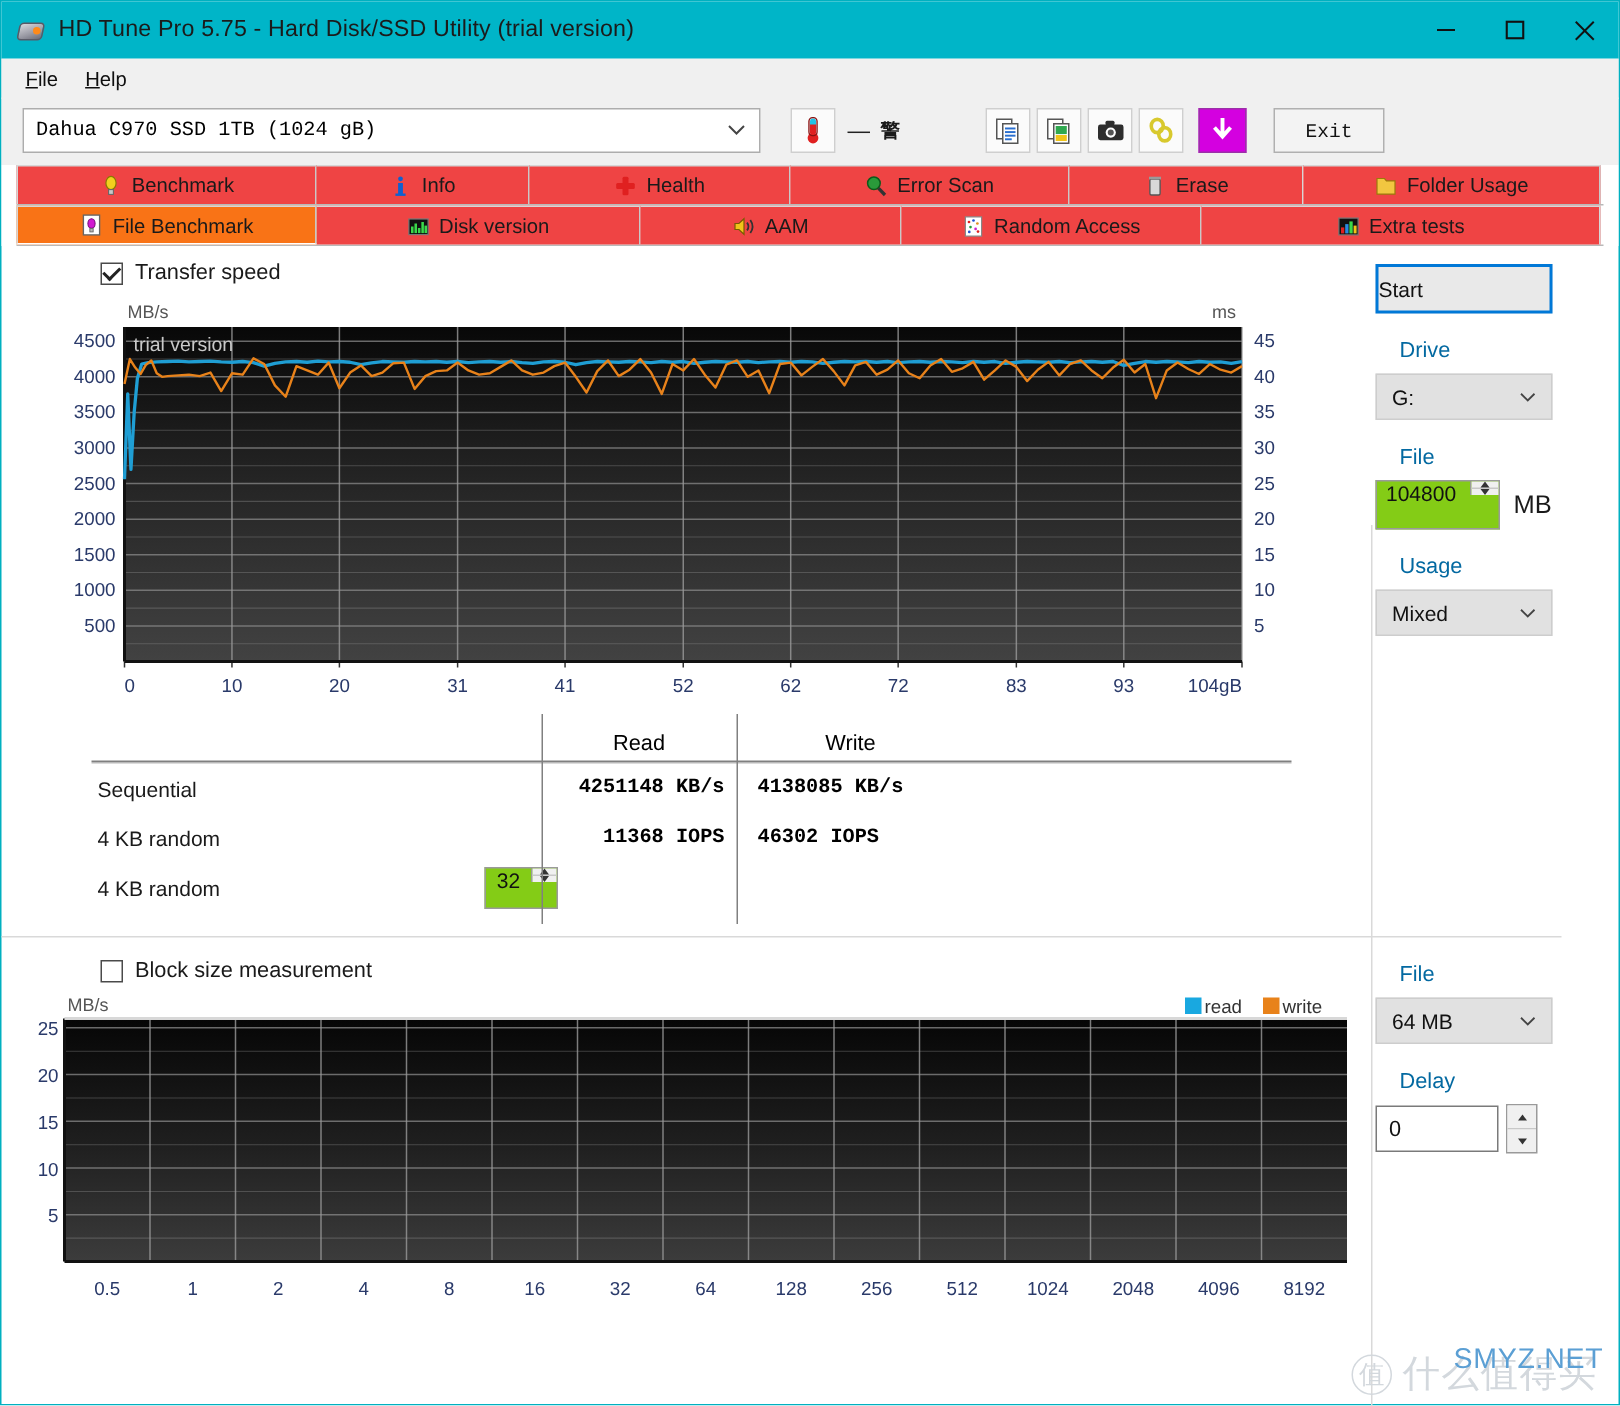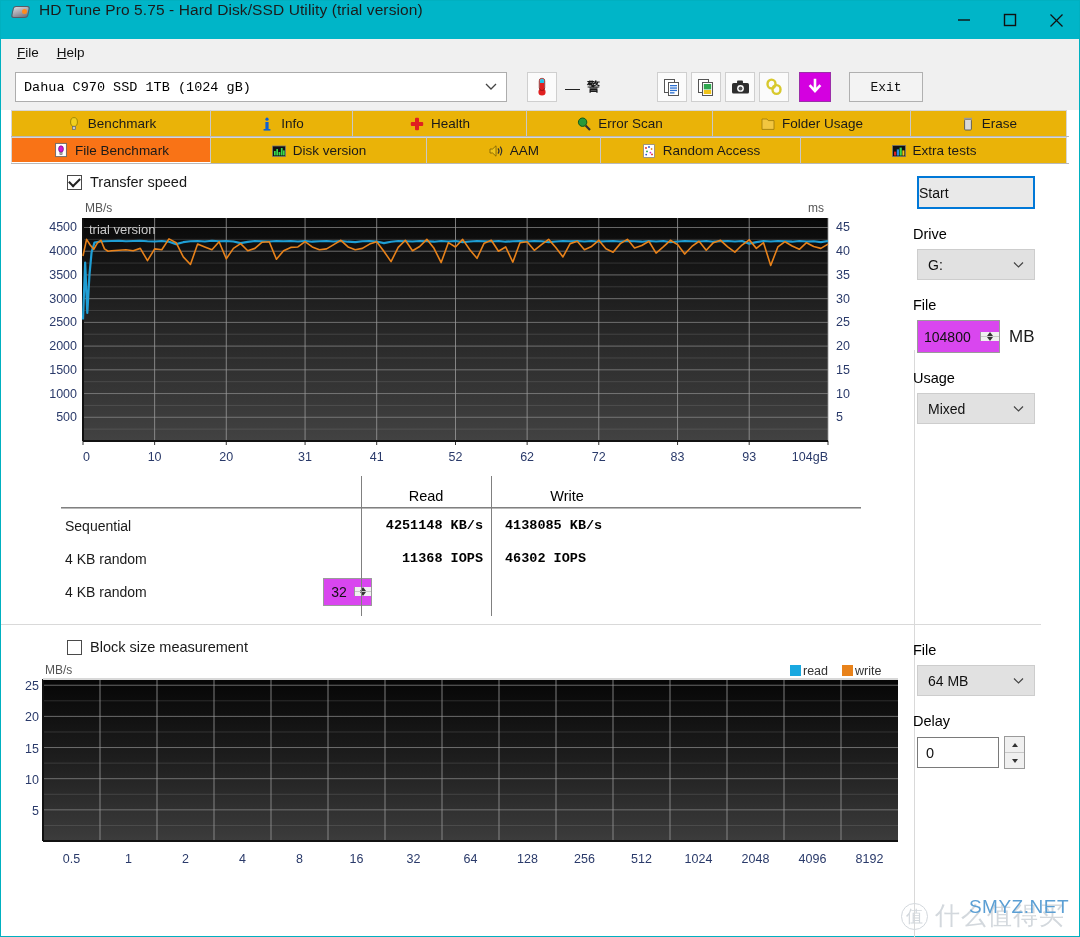--- a/index.html
+++ b/index.html
@@ -18,21 +18,21 @@
     width: 1080px; height: 937px;
     background: #ffffff;
     border: 1px solid #00b0c0;
     display: flex; flex-direction: column;
   }
 
   
   .titlebar {
     height: 38px; min-height: 38px;
     background: #00b5c8;
-    display: flex; align-items: flex-start;
+    display: flex; align-items: center;
     padding-left: 10px;
     position: relative;
   }
   .title-icon {
     width: 20px; height: 20px;
     margin-right: 8px;
     position: relative;
     flex: 0 0 auto;
   }
   .title-icon .disk-body {
@@ -150,21 +150,21 @@
     background: #ffffff;
   }
   .tab-row {
     display: flex; height: 27px;
     border-bottom: 1px solid #b9b9b9;
   }
   .tab-row.row2 { border-bottom: 1px solid #b9b9b9; }
   .tab {
     display: flex; align-items: center; justify-content: center;
     gap: 6px;
-    background: #eab308;
+    background: #ef4444;
     border-right: 1px solid #c8c8c8;
     border-top: 1px solid #d6d6d6;
     font-size: 13.5px;
     color: #1a1a1a;
     cursor: default;
     position: relative;
     padding: 0 8px;
   }
   .tab:first-child { border-left: 1px solid #d6d6d6; }
   .tab.active {
@@ -250,22 +250,22 @@
     font-family: "Liberation Sans", sans-serif; font-weight: 400;
     font-size: 14.5px; text-align: center; padding: 0;
   }
   .res-hdr .col-write { padding-left: 10px; }
   .vsep {
     position: absolute; width: 1px; background: #808080;
   }
 
   
   .spinner {
-    display: inline-flex; align-items: center;
-    height: 28px; border: 1px solid #9a9a9a; background: #d946ef;
+    display: inline-flex; align-items: flex-start;
+    height: 28px; border: 1px solid #9a9a9a; background: #84cc16;
   }
   .spinner .val {
     width: 30px; display: flex; align-items: center; justify-content: center;
     font-size: 14px; color: #111;
   }
   .spinner.wide .val { width: 62px; justify-content: flex-start; padding-left: 6px; }
   .spin-btns { display: flex; flex-direction: column; width: 17px;
                border-left: 1px solid #9a9a9a; }
   .spin-btns div {
     flex: 1; background: #f0f0f0;
@@ -279,21 +279,21 @@
   .arr-dn { border-top: 4px solid #333; }
 
   
   .start-btn {
     width: 118px; height: 33px; margin-left: 8px;
     background: #e9e9e9; border: 2px solid #0078d7;
     display: flex; align-items: center; justify-content: flex-start;
     font-size: 14px; color: #111; cursor: default;
   }
   .panel-label {
-    margin: 17px 0 7px 4px; font-size: 14.5px; color: #000000;
+    margin: 17px 0 7px 24px; font-size: 14.5px; color: #0369a1;
   }
   .combo {
     width: 118px; height: 31px; margin-left: 8px;
     background: #e1e1e1; border: 1px solid #cdcdcd;
     display: flex; align-items: center;
     padding-left: 10px; font-size: 14px; color: #111;
     position: relative; cursor: default;
   }
   .combo .caret { position: absolute; right: 10px; top: 50%; transform: translateY(-50%); }
   .field-row { display: flex; align-items: center; margin-left: 8px; }
@@ -457,32 +457,32 @@
         </svg>
         <span>Health</span>
       </div>
       <div class="tab" style="width:186px">
         <svg class="ico" viewBox="0 0 16 16">
           <circle cx="6.6" cy="6.2" r="4.2" fill="#2a9a3a" stroke="#0d5a1a" stroke-width="1"></circle>
           <line x1="9.6" y1="9.4" x2="14" y2="14" stroke="#333" stroke-width="2.2"></line>
         </svg>
         <span>Error Scan</span>
       </div>
-      <div class="tab" style="width:198px">
-        <svg class="ico" viewBox="0 0 16 16">
-          <path d="M2 3 h5 l1.3 1.6 H14 V13.4 H2 Z" fill="#f2c640" stroke="#9c7a0a" stroke-width="0.8"></path>
-        </svg>
-        <span>Folder Usage</span>
-      </div>
       <div class="tab" style="width:156px;border-right:1px solid #d6d6d6">
         <svg class="ico" viewBox="0 0 16 16">
           <rect x="4.6" y="3.4" width="6.8" height="10.6" rx="1" fill="#d9d9d9" stroke="#555" stroke-width="0.9"></rect>
           <rect x="4" y="1.8" width="8" height="1.8" fill="#9a9a9a"></rect>
         </svg>
         <span>Erase</span>
+      </div>
+      <div class="tab" style="width:198px">
+        <svg class="ico" viewBox="0 0 16 16">
+          <path d="M2 3 h5 l1.3 1.6 H14 V13.4 H2 Z" fill="#f2c640" stroke="#9c7a0a" stroke-width="0.8"></path>
+        </svg>
+        <span>Folder Usage</span>
       </div>
     </div>
 
     <div class="tab-row row2">
       <div class="tab active" style="width:200px">
         <svg class="ico" viewBox="0 0 16 16">
           <rect x="2.6" y="1.4" width="10.8" height="13.2" fill="#fff" stroke="#666" stroke-width="0.9"></rect>
           <ellipse cx="8" cy="7" rx="2.4" ry="3.2" fill="#d01ad0" stroke="#7a0a7a" stroke-width="0.7"></ellipse>
           <rect x="6.9" y="10.4" width="2.2" height="2.2" fill="#b8b8b8" stroke="#666" stroke-width="0.6"></rect>
         </svg>

